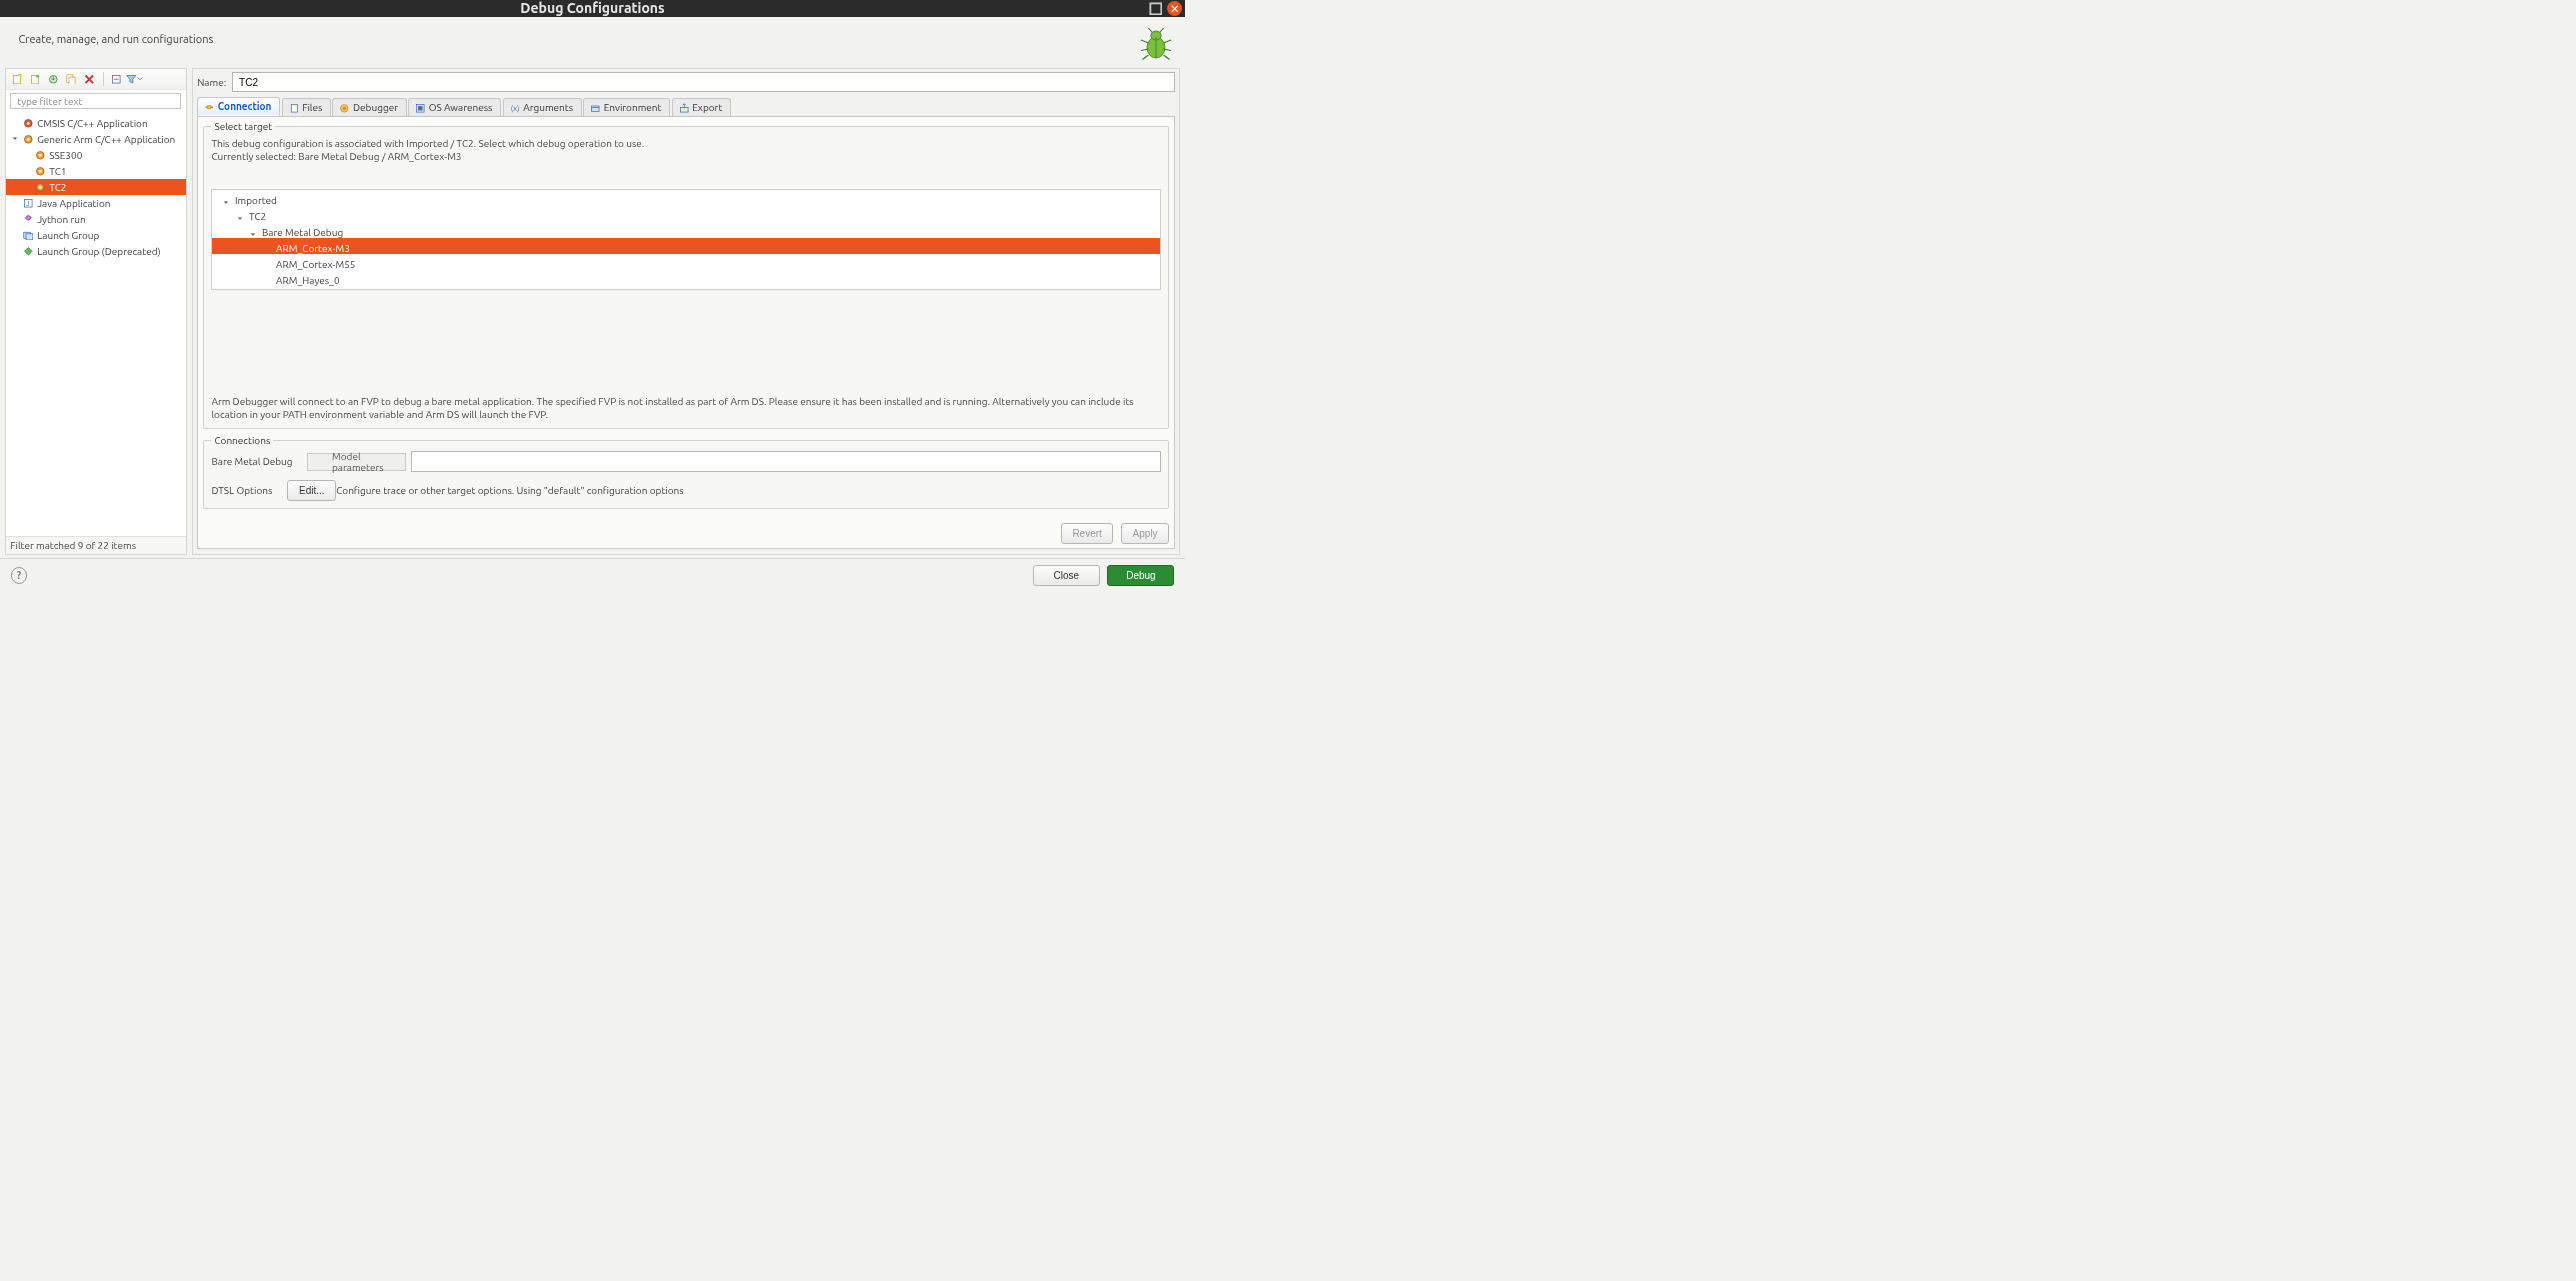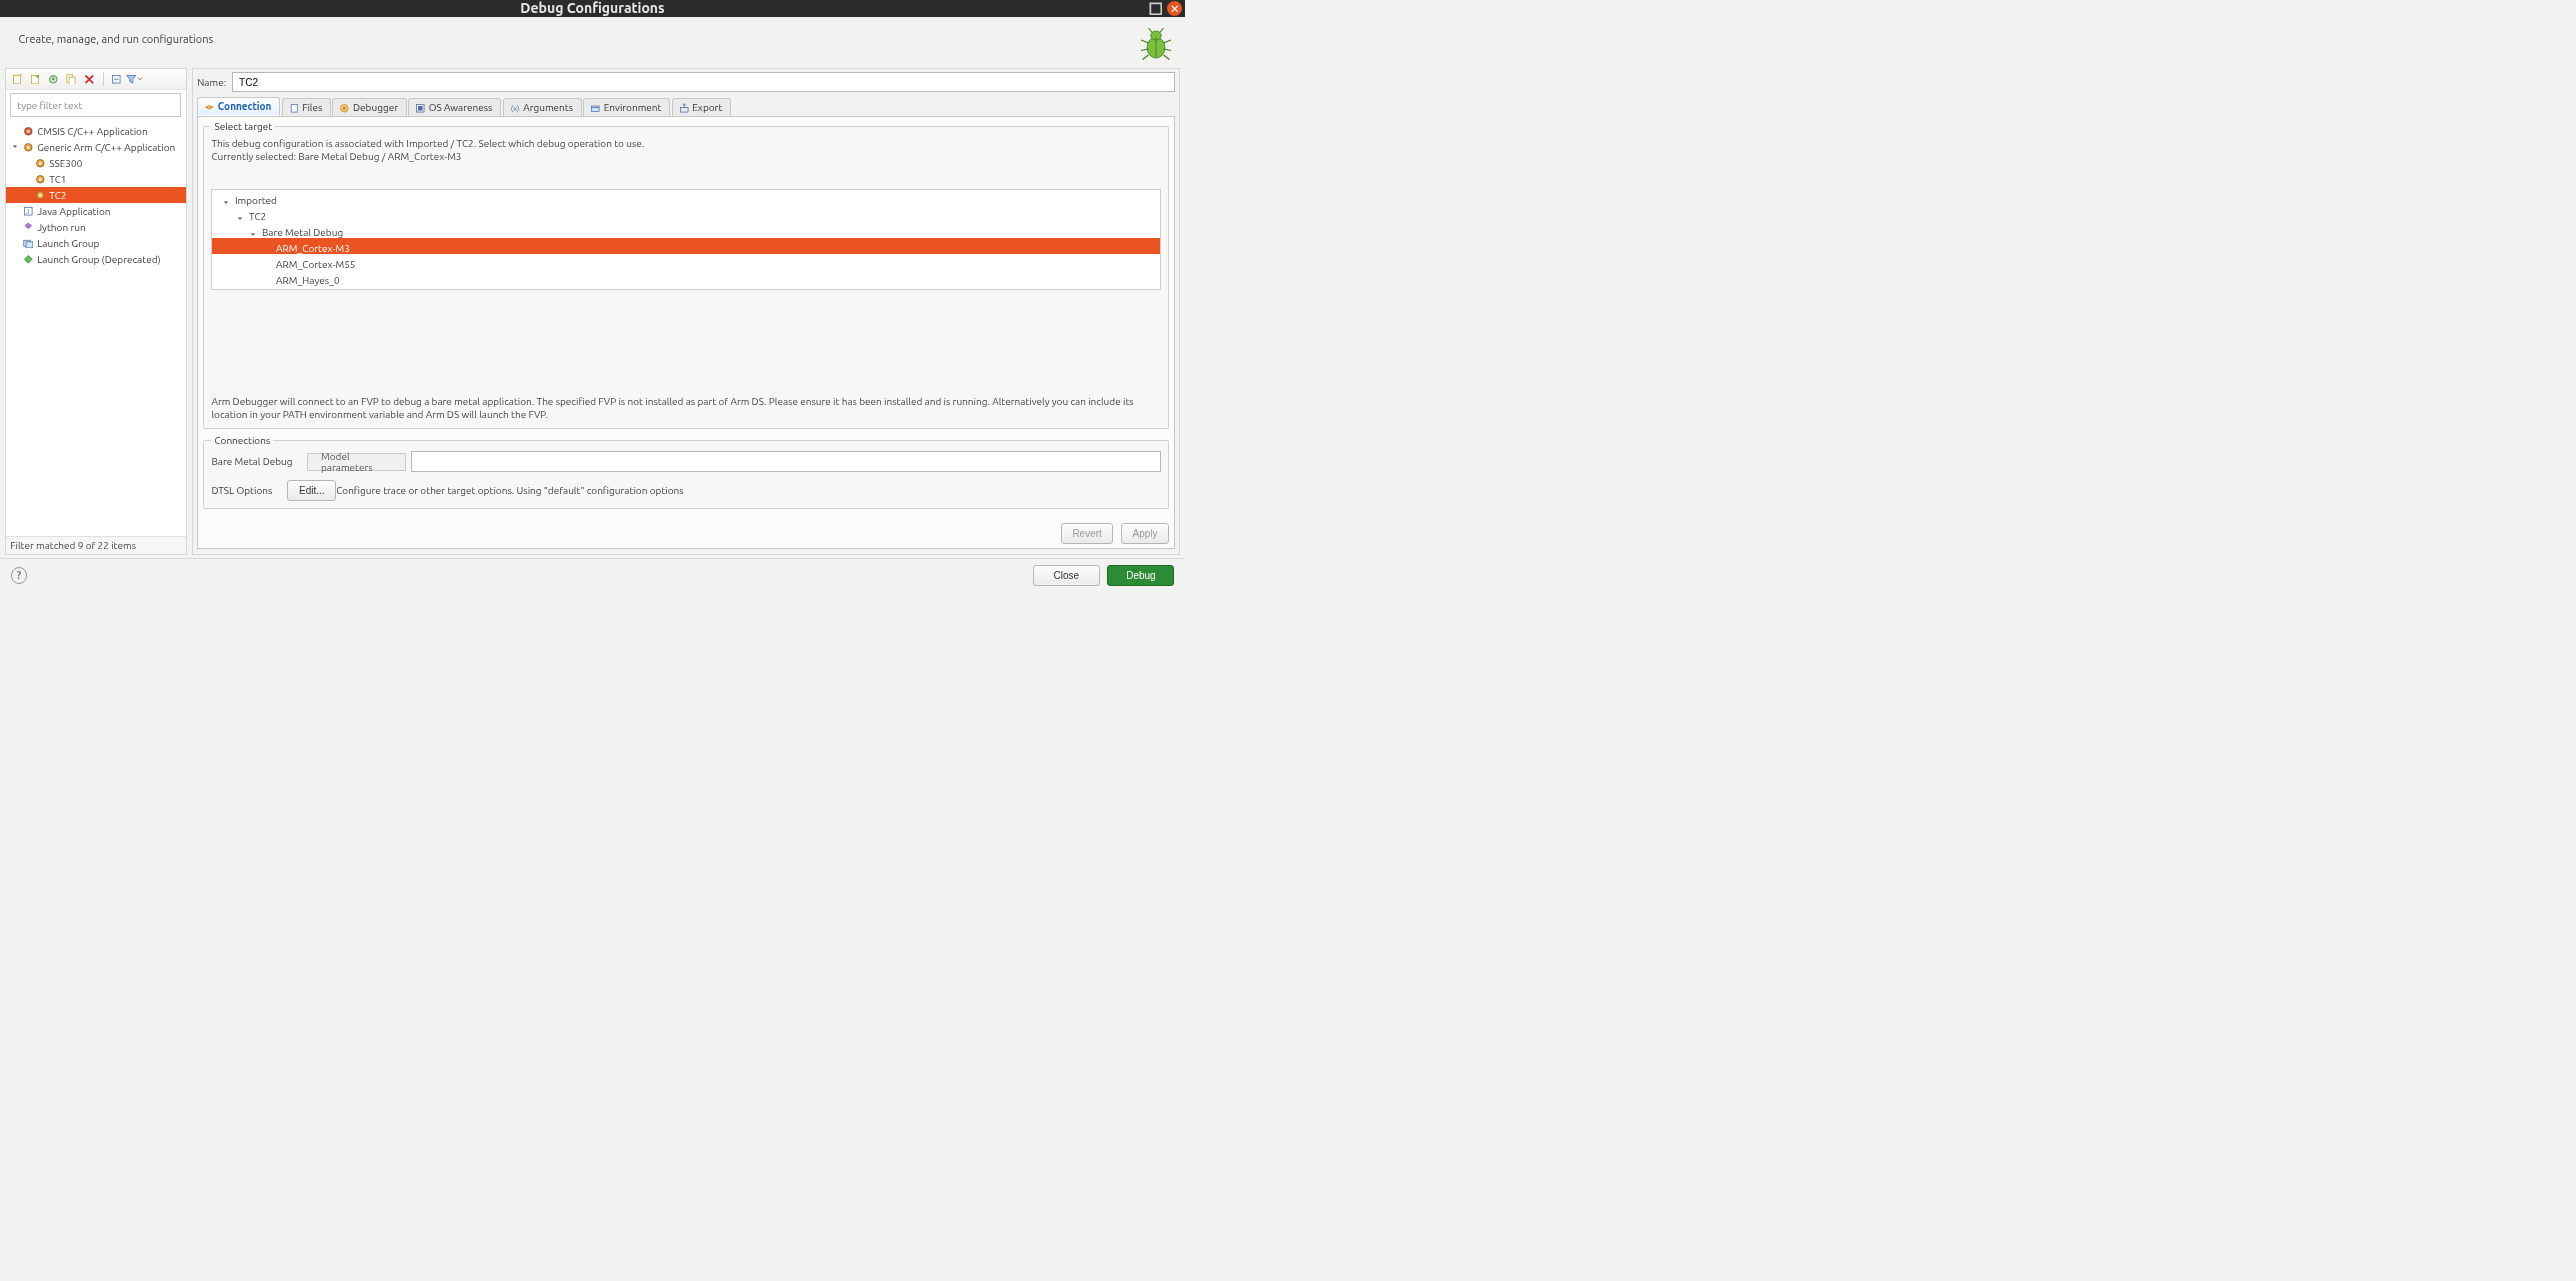--- a/index.html
+++ b/index.html
@@ -103,21 +103,21 @@
   }
   .tbtn {
     width: 16.7px; height: 16.7px;
     display: flex; align-items: center; justify-content: center;
     border-radius: 2.3px;
   }
   .vsep { width: 0.8px; height: 13.7px; background: #d0d0d0; margin: 0 3px; }
 
   .filter-input {
     margin: 3px 4.6px;
-    height: 24px;
+    height: 16px;
     border: 0.8px solid #c7c7c7;
     background: #fff;
     padding: 0 6px;
     font-size: 10px;
     color: #8a8a8a;
     display: flex;
     align-items: center;
   }
 
   .config-tree {
@@ -276,21 +276,21 @@
     grid-template-columns: 91px 99px 1fr;
     align-items: center;
     gap: 4.6px;
     margin-bottom: 7.6px;
   }
   .conn-row .paramlabel {
     border: 0.8px solid #c9c9c9;
     height: 18px;
     display: flex;
     align-items: center;
-    padding: 0 13px;
+    padding: 0 24px;
     background: #efefee;
     color: #555;
   }
   .conn-row input {
     height: 21px;
     border: 0.8px solid #b6b6b6;
     padding: 0 6px;
     font-size: 10px;
   }
   .dtsl-row {

